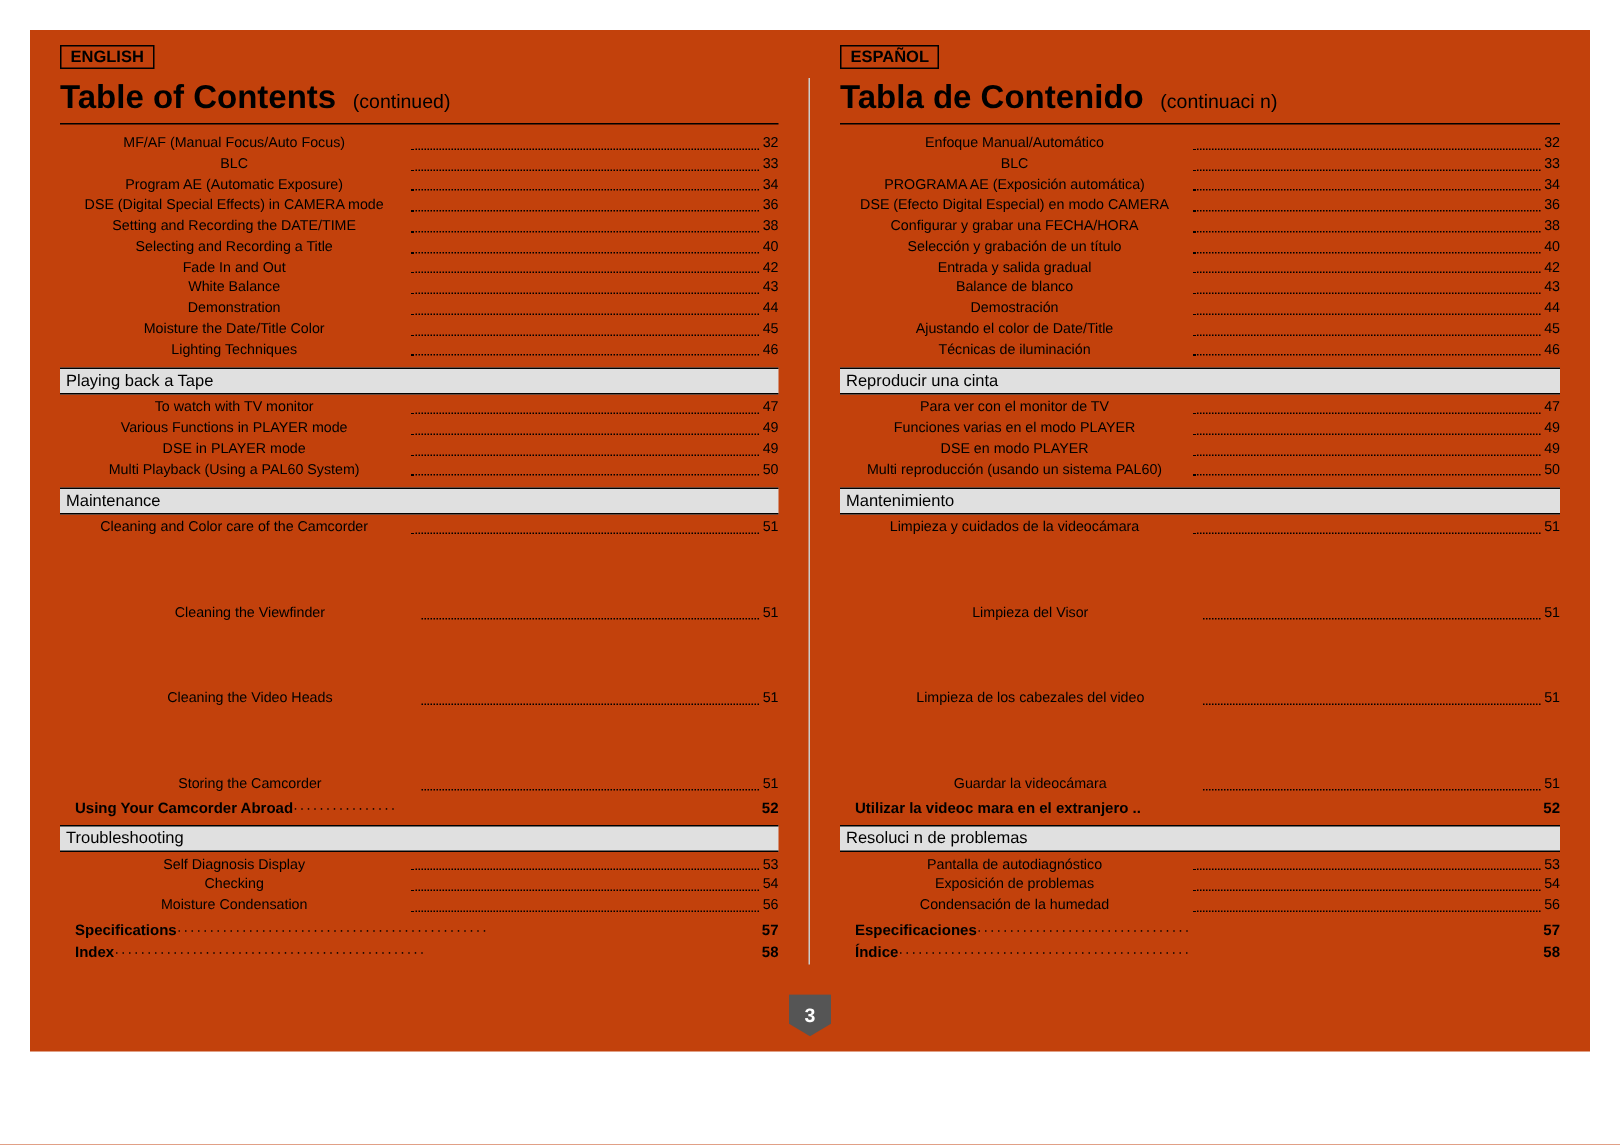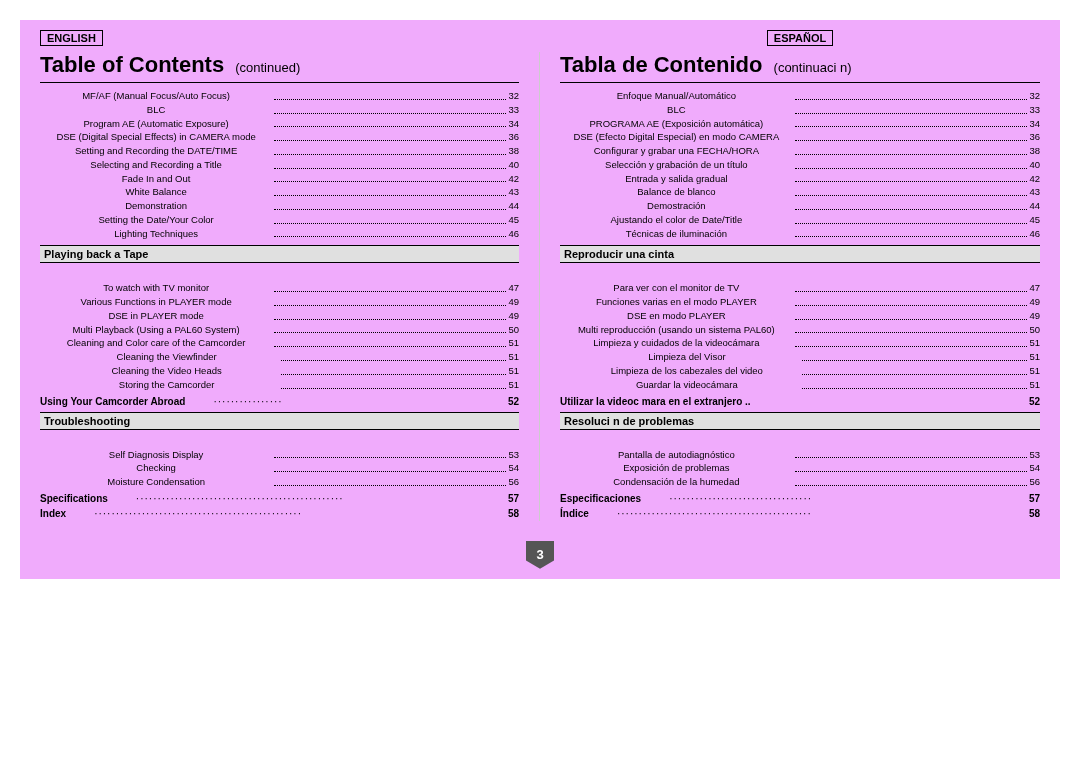--- a/index.html
+++ b/index.html
@@ -11,21 +11,21 @@
       width: 1080px;
       height: 763px;
       overflow: hidden;
       display: flex;
       align-items: flex-start;
       justify-content: center;
       padding: 20px;
     }
     .page-container {
       width: 1040px;
-      background: #f0abfc;
+      background: #c2410c;
       padding: 10px 20px;
     }
     .header-row {
       display: flex;
       flex-direction: row;
       margin-bottom: 4px;
     }
     .lang-badge {
       display: inline-block;
       border: 1.5px solid #000;
@@ -64,54 +64,54 @@
     .toc-entry {
       display: flex;
       flex-direction: row;
       justify-content: space-between;
       font-size: 9.5px;
       line-height: 1.45;
       padding-left: 0;
     }
     .toc-entry.indented {
       padding-left: 14px;
+      margin-top: 43px;
     }
     .toc-entry-text {
       flex: 1;
       white-space: nowrap;
       overflow: hidden;
       text-align: center;
     }
     .toc-dots {
       flex: 1;
       border-bottom: 1px dotted #000;
       margin: 0 2px 3px 2px;
       min-width: 10px;
     }
     .toc-num {
       white-space: nowrap;
       font-size: 9.5px;
     }
     .section-header {
       background: #e0e0e0;
-      font-weight: bold;
+      font-weight: normal;
       font-size: 11px;
       padding: 2px 4px;
-      margin: 5px 0 18px 0;
+      margin: 5px 0 2px 0;
       border-top: 1px solid #000;
       border-bottom: 1px solid #000;
     }
     .special-entry {
       display: flex;
       flex-direction: row;
       align-items: baseline;
       font-size: 10px;
       font-weight: bold;
-      margin: 4px 0 2px 0;
-      gap: 28px;
+      margin: 4px 0 2px 10px;
     }
     .special-entry .dots-special {
       flex: 1;
       letter-spacing: 1px;
       font-weight: normal;
     }
     .special-entry .num-special {
       font-weight: bold;
       text-align: center;
     }
@@ -131,21 +131,21 @@
   </style>
 </head>
 <body>
 
 <div class="page-container">
 
   <div class="header-row">
     <div style="width:50%; padding-right:20px;">
       <span class="lang-badge">ENGLISH</span>
     </div>
-    <div style="width:50%; padding-left:20px; text-align:center;">
+    <div style="width:50%; padding-left:20px; text-align:left;">
       <span class="lang-badge">ESPAÑOL</span>
     </div>
   </div>
 
   <div class="columns">
 
     <div class="col-english">
       <div class="toc-title-row">
         <span class="toc-title">Table of Contents</span>
         <span class="toc-continued">(continued)</span>
@@ -191,21 +191,21 @@
       <span class="toc-entry-text">White Balance</span>
       <span class="toc-dots"></span>
       <span class="toc-num">43</span>
     </div>
           <div class="toc-entry">
       <span class="toc-entry-text">Demonstration</span>
       <span class="toc-dots"></span>
       <span class="toc-num">44</span>
     </div>
           <div class="toc-entry">
-      <span class="toc-entry-text">Setting the Date/Your Color</span>
+      <span class="toc-entry-text">Moisture the Date/Title Color</span>
       <span class="toc-dots"></span>
       <span class="toc-num">45</span>
     </div>
           <div class="toc-entry">
       <span class="toc-entry-text">Lighting Techniques</span>
       <span class="toc-dots"></span>
       <span class="toc-num">46</span>
     </div>
         </div>
 
@@ -226,20 +226,21 @@
       <span class="toc-dots"></span>
       <span class="toc-num">49</span>
     </div>
           <div class="toc-entry">
       <span class="toc-entry-text">Multi Playback (Using a PAL60 System)</span>
       <span class="toc-dots"></span>
       <span class="toc-num">50</span>
     </div>
         </div>
 
+      <div class="section-header">Maintenance</div>
       <div id="eng-maintenance">
           <div class="toc-entry">
       <span class="toc-entry-text">Cleaning and Color care of the Camcorder</span>
       <span class="toc-dots"></span>
       <span class="toc-num">51</span>
     </div>
           <div class="toc-entry indented">
       <span class="toc-entry-text">Cleaning the Viewfinder</span>
       <span class="toc-dots"></span>
       <span class="toc-num">51</span>
@@ -375,20 +376,21 @@
       <span class="toc-dots"></span>
       <span class="toc-num">49</span>
     </div>
           <div class="toc-entry">
       <span class="toc-entry-text">Multi reproducción (usando un sistema PAL60)</span>
       <span class="toc-dots"></span>
       <span class="toc-num">50</span>
     </div>
         </div>
 
+      <div class="section-header">Mantenimiento</div>
       <div id="spa-maintenance">
           <div class="toc-entry">
       <span class="toc-entry-text">Limpieza y cuidados de la videocámara</span>
       <span class="toc-dots"></span>
       <span class="toc-num">51</span>
     </div>
           <div class="toc-entry indented">
       <span class="toc-entry-text">Limpieza del Visor</span>
       <span class="toc-dots"></span>
       <span class="toc-num">51</span>

